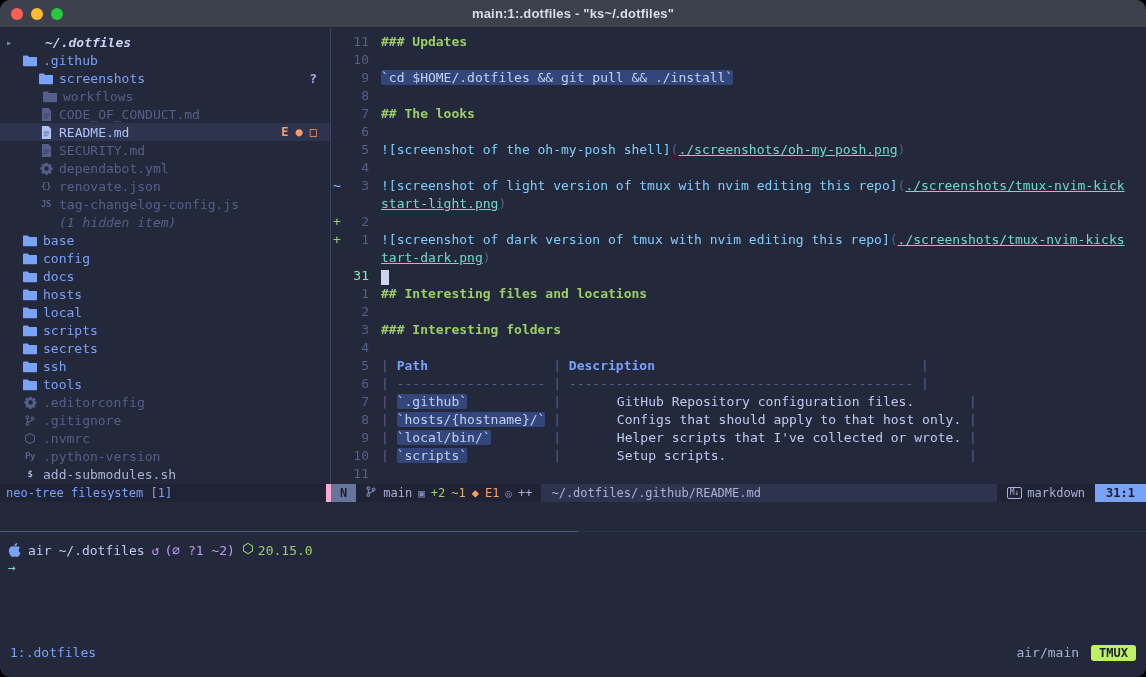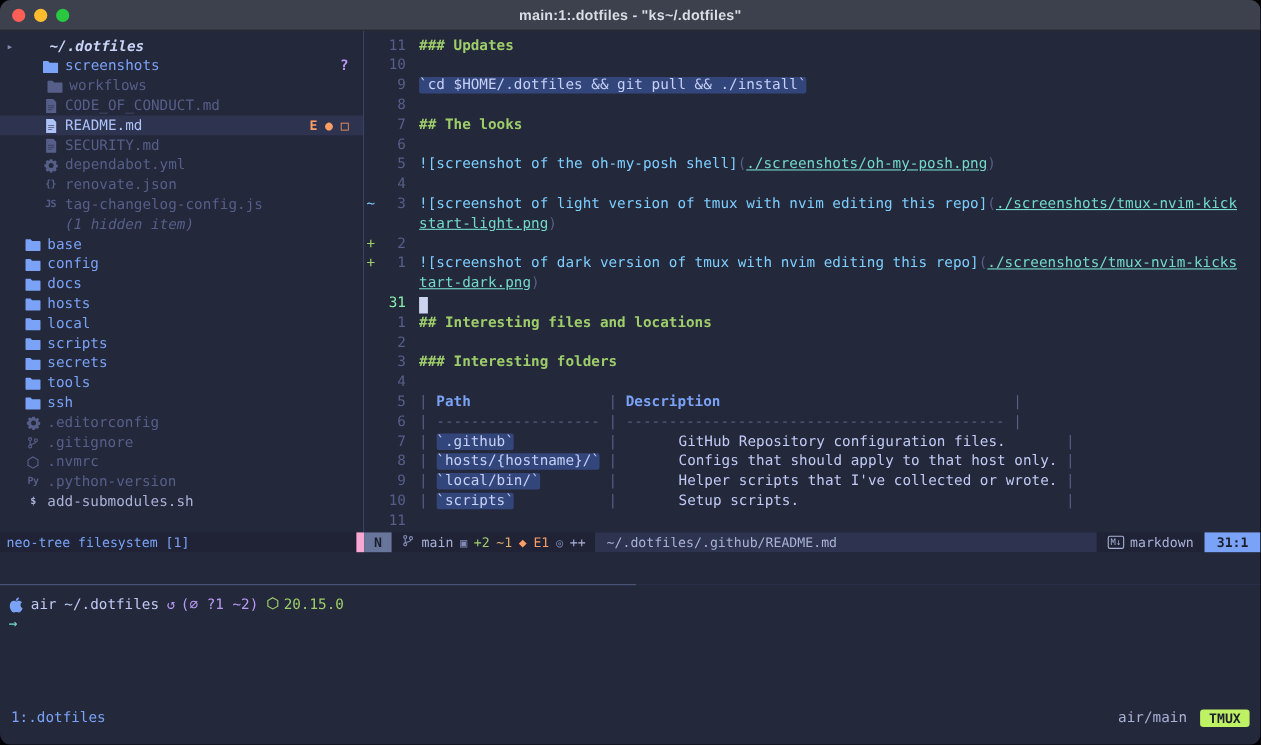--- a/index.html
+++ b/index.html
@@ -47,21 +47,21 @@
   .s-label { color:#7dcfff; }
   .s-url   { color:#73daca; text-decoration:underline; }
   .s-punct { color:#565f89; }
   .s-th    { color:#7aa2f7; font-weight:bold; }
   .s-td    { color:#c0caf5;margin-left:48px; }
   .cursorblk { display:inline-block; width:8px; height:15px; background:#ccd3ef; transform:translateY(3px); }
 
   
   .statusline { flex:0 0 18px; display:flex; align-items:stretch; background:#1f2335; font-size:12px; }
   .st-neotree { flex:0 0 331px; box-sizing:border-box; padding-left:6px; color:#7aa2f7;
-                display:flex; align-items:center; border-right:7px solid #f9a8d4; }
+                display:flex; align-items:center; border-right:5px solid #f9a8d4; }
   .st-mode { background:#68759b; color:#1b1e2d; font-weight:bold; padding:0 9px;
              display:flex; align-items:center; }
   .st-git { display:flex; align-items:center; gap:6px; padding:0 9px; color:#a9b1d6;justify-content:center; }
   .sl-ic { color:#8089b3; font-size:11px; }
   .sl-add { color:#9ece6a; } .sl-mod { color:#e0af68; } .sl-diag { color:#ff9e64; }
   .st-path { flex:1; background:#2e3450; color:#a9b1d6; display:flex; align-items:center;
              padding:0 10px; overflow:hidden; white-space:nowrap; }
   .st-ft { display:flex; align-items:center; gap:5px; color:#a9b1d6; padding:0 10px; }
   .mdb { border:1px solid #a9b1d6; border-radius:2px; font-size:8px; line-height:10px; padding:0 2px; }
   .st-pos { background:#7aa2f7; color:#1b1e2d; font-weight:bold; display:flex; align-items:center; padding:0 11px; }
@@ -104,20 +104,28 @@
   </div>
 
   <div class="main">
     <div class="tree-pane">
       <div id="tree-list">
           <div class="trow root" style="padding-left: 6px;">
             <span class="exp">▸</span>
             <span class="ticon"></span>
             <span>~/.dotfiles</span>
           </div>
+          <div class="trow dir" style="padding-left: 22px;">
+            <span class="ticon">
+              <svg width="14" height="13" viewBox="0 0 16 14">
+                <path fill="currentColor" d="M0.8 1.2h4.6l1.7 1.8h8.1c.4 0 .8.4.8.8v9c0 .4-.4.8-.8.8H.8c-.4 0-.8-.4-.8-.8V2c0-.4.4-.8.8-.8z"></path>
+              </svg>
+            </span>
+            <span>.github</span>
+          </div>
           <div class="trow dir" style="padding-left: 38px;">
             <span class="ticon">
               <svg width="14" height="13" viewBox="0 0 16 14">
                 <path fill="currentColor" d="M0.8 1.2h4.6l1.7 1.8h8.1c.4 0 .8.4.8.8v9c0 .4-.4.8-.8.8H.8c-.4 0-.8-.4-.8-.8V2c0-.4.4-.8.8-.8z"></path>
               </svg>
             </span>
             <span>screenshots</span>
             <span class="badge">?</span>
           </div>
           <div class="trow dim" style="padding-left: 42px;">
@@ -239,29 +247,29 @@
               </svg>
             </span>
             <span>secrets</span>
           </div>
           <div class="trow dir" style="padding-left: 22px;">
             <span class="ticon">
               <svg width="14" height="13" viewBox="0 0 16 14">
                 <path fill="currentColor" d="M0.8 1.2h4.6l1.7 1.8h8.1c.4 0 .8.4.8.8v9c0 .4-.4.8-.8.8H.8c-.4 0-.8-.4-.8-.8V2c0-.4.4-.8.8-.8z"></path>
               </svg>
             </span>
+            <span>ssh</span>
+          </div>
+          <div class="trow dir" style="padding-left: 22px;">
+            <span class="ticon">
+              <svg width="14" height="13" viewBox="0 0 16 14">
+                <path fill="currentColor" d="M0.8 1.2h4.6l1.7 1.8h8.1c.4 0 .8.4.8.8v9c0 .4-.4.8-.8.8H.8c-.4 0-.8-.4-.8-.8V2c0-.4.4-.8.8-.8z"></path>
+              </svg>
+            </span>
             <span>tools</span>
-          </div>
-          <div class="trow dir" style="padding-left: 22px;">
-            <span class="ticon">
-              <svg width="14" height="13" viewBox="0 0 16 14">
-                <path fill="currentColor" d="M0.8 1.2h4.6l1.7 1.8h8.1c.4 0 .8.4.8.8v9c0 .4-.4.8-.8.8H.8c-.4 0-.8-.4-.8-.8V2c0-.4.4-.8.8-.8z"></path>
-              </svg>
-            </span>
-            <span>ssh</span>
           </div>
           <div class="trow dim" style="padding-left: 22px;">
             <span class="ticon">
               <svg width="13" height="13" viewBox="0 0 16 16">
                 <path fill="currentColor" fill-rule="evenodd" d="M6.6 1h2.8l.3 1.7 1.2.5 1.4-1 2 2-1 1.4.5 1.2 1.7.3v2.8l-1.7.3-.5 1.2 1 1.4-2 2-1.4-1-1.2.5-.3 1.7H6.6l-.3-1.7-1.2-.5-1.4 1-2-2 1-1.4-.5-1.2L.5 9.4V6.6l1.7-.3.5-1.2-1-1.4 2-2 1.4 1 1.2-.5zM8 5.2A2.8 2.8 0 1 0 8 10.8 2.8 2.8 0 0 0 8 5.2z"></path>
               </svg>
             </span>
             <span>.editorconfig</span>
           </div>
           <div class="trow dim" style="padding-left: 22px;">

